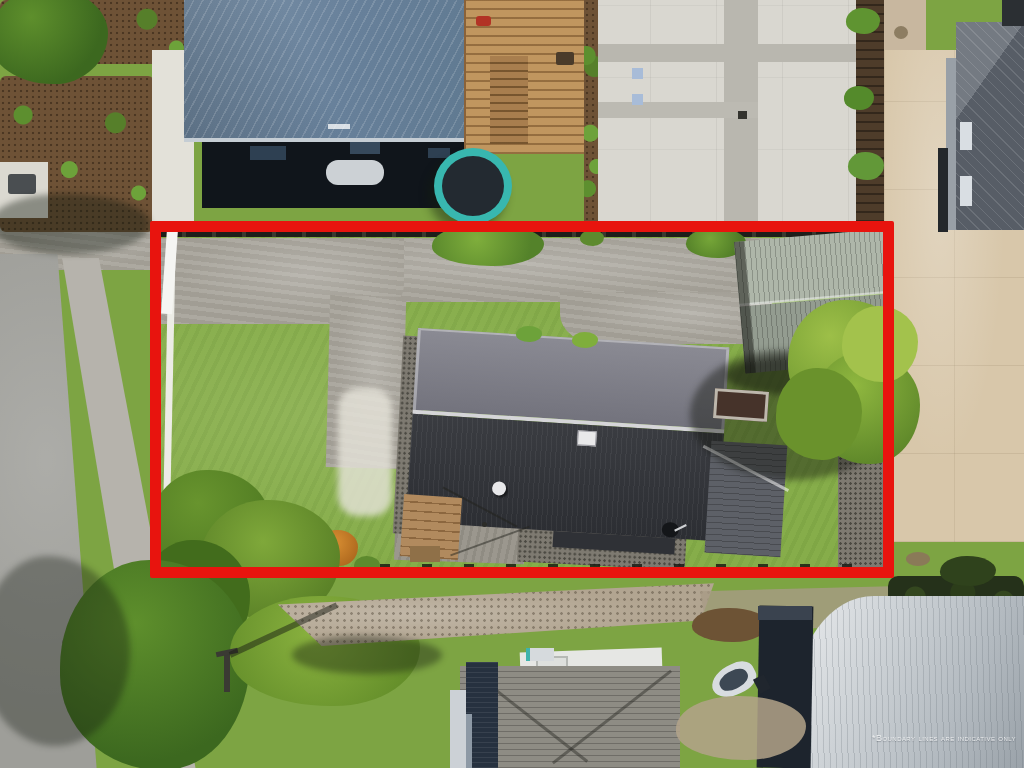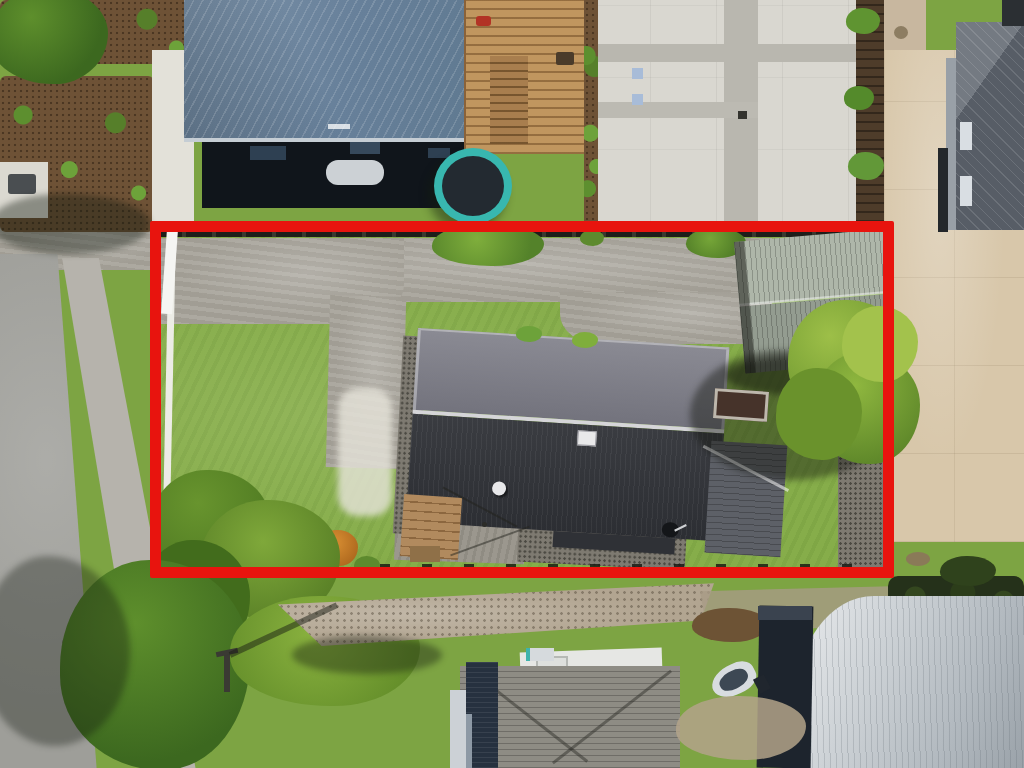--- a/index.html
+++ b/index.html
@@ -226,14 +226,15 @@
 
   <div class="L" style="left:224px;top:652px;width:6px;height:40px;background:#3a3a33"></div>
   <div class="L" style="left:216px;top:650px;width:22px;height:5px;background:#3a3a33;transform:rotate(-12deg)"></div>
   <div class="L" style="left:230px;top:652px;width:118px;height:6px;background:rgba(25,30,20,.5);transform:rotate(-25deg);transform-origin:left center"></div>
 
   <div class="L shadow-blob" style="left:-10px;top:194px;width:160px;height:60px;background:rgba(18,24,14,.4)"></div>
   <div class="L shadow-blob" style="left:-20px;top:556px;width:150px;height:190px;background:rgba(18,24,14,.35)"></div>
 
   <div id="boundary" class="L" style="left:150px;top:221px;width:744px;height:357px"></div>
 
+  <div id="disclaimer" class="L" style="left:820px;top:733px;width:196px;height:18px">*Boundary lines are indicative only</div>
 
 </div>
 
 </body></html>

